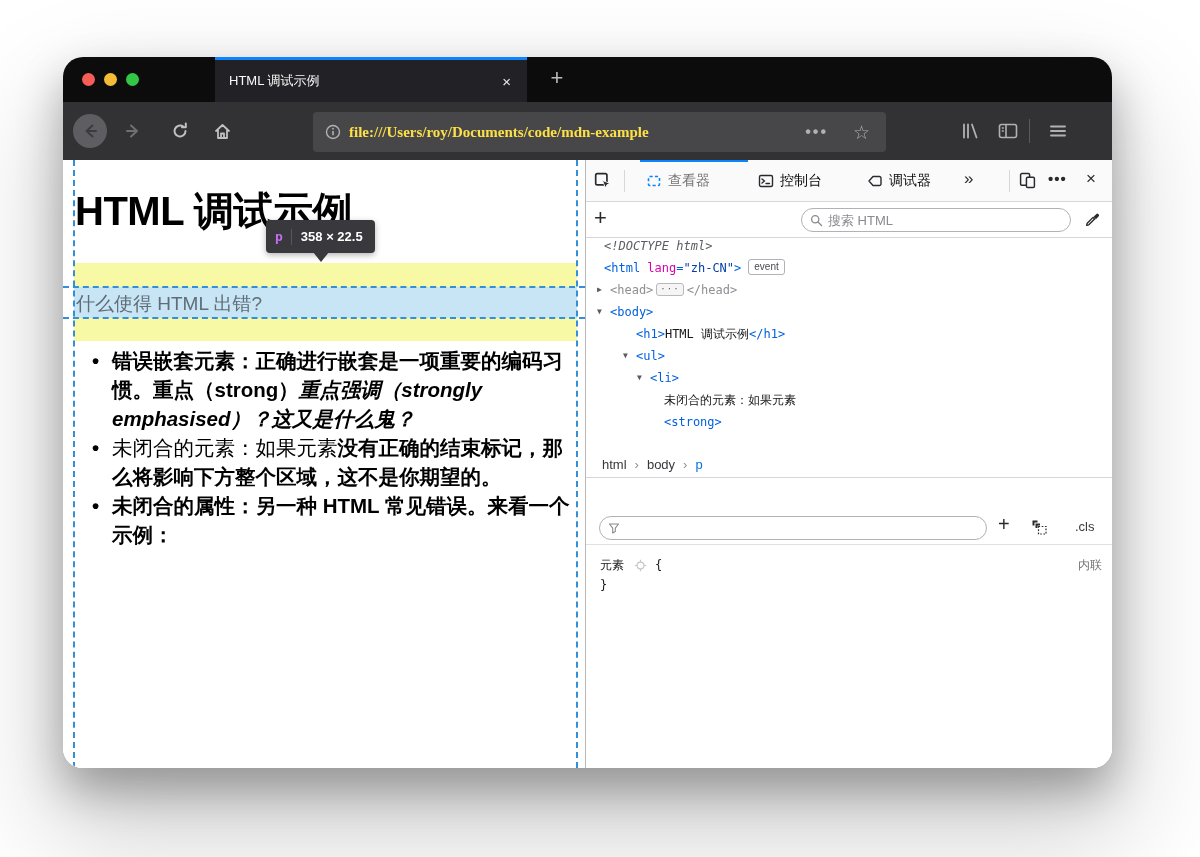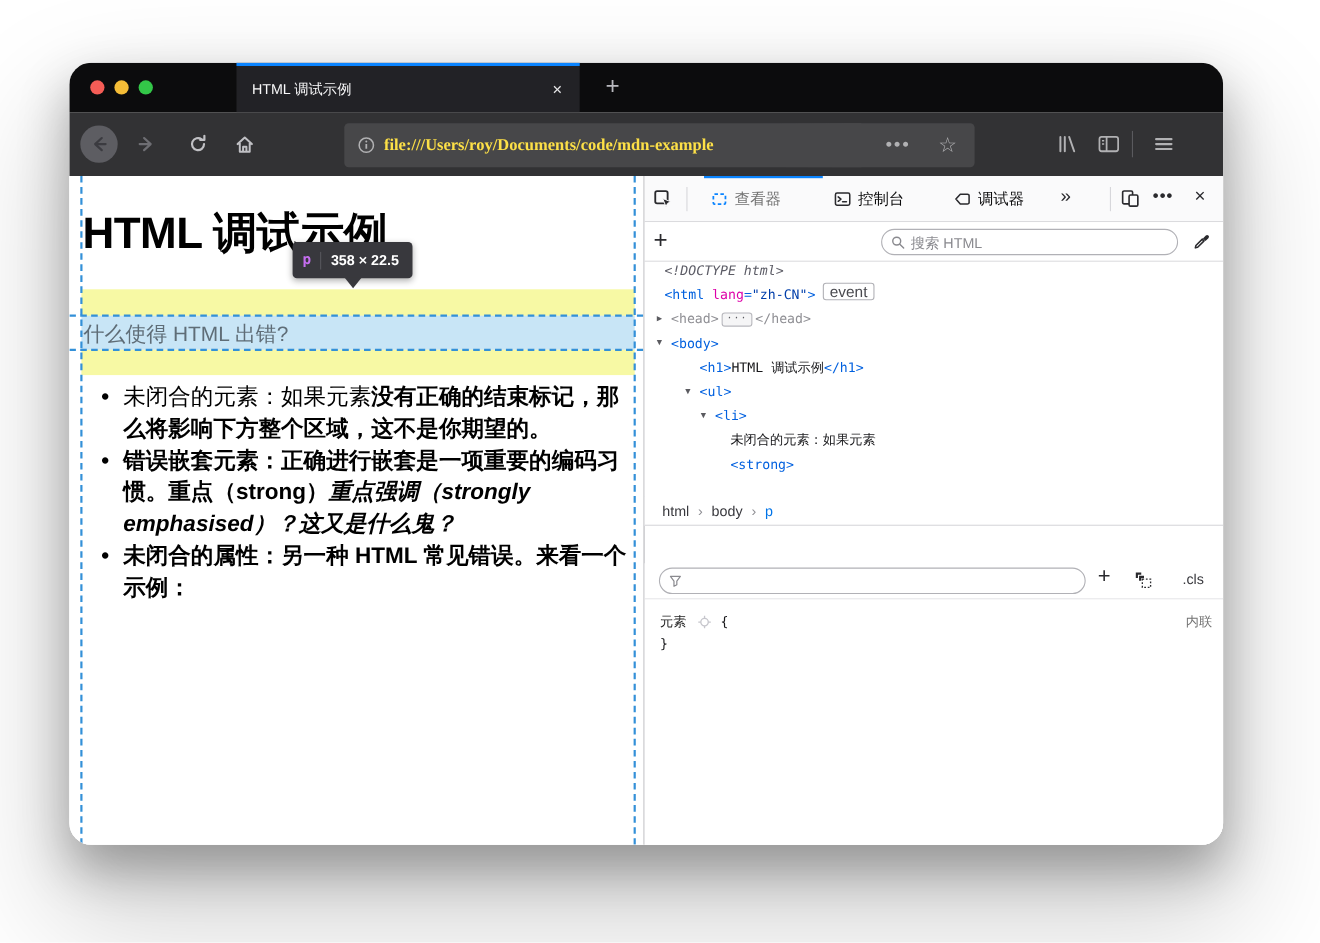--- a/index.html
+++ b/index.html
@@ -92,21 +92,21 @@
   .dt-markup { top:78px; height:213px; overflow:hidden; background:#fff;
     font-family:"DejaVu Sans Mono",monospace; font-size:12px; }
   .mk-row { position:relative; height:22px; line-height:22px; white-space:pre; }
   .mk-row.sel { background:#0074e8; }
   .mk-row.sel span { color:#fff !important; }
   .mk-arrow { position:absolute; top:0; font-size:8px; color:#5b5b60; }
   .t-tag { color:#0060df; } .t-attr { color:#dd00a9; } .t-val { color:#003eaa; }
   .t-text { color:#17171a; } .t-muted { color:#8f8f94; }
   .t-doctype { color:#5c5c66; font-style:italic; }
   .t-badge { display:inline-block; margin-left:7px; padding:0 5px; border:1px solid #b1b1b6; border-radius:3px;
-    font-family:"Liberation Sans",sans-serif; font-size:14px; line-height:14px; color:#4a4a4f; background:#fff; vertical-align:2px; }
+    font-family:"Liberation Sans",sans-serif; font-size:10px; line-height:14px; color:#4a4a4f; background:#fff; vertical-align:2px; }
   .t-ellipsis { display:inline-block; margin:0 3px; padding:0 3px; border:1px solid #b8b8bd; border-radius:3px;
     background:#f5f5f6; color:#5a5a5f; font-size:9px; line-height:11px; letter-spacing:1px; vertical-align:2px; }
 
   .dt-breadcrumb { top:291px; height:27px; border-bottom:1px solid #d7d7db; display:flex; align-items:center;
     padding-left:16px; font-size:13px; color:#38383d; background:#fff; }
   .bc-sep { color:#909095; margin:0 8px; font-size:13px; }
   .bc-active { color:#0074e8; }
 
   .dt-sidetabs { top:318px; height:34px; background:#fbfbfc; border-bottom:1px solid #d7d7db;
     display:flex; align-items:center; }
@@ -216,22 +216,22 @@
         <div class="vguide" style="left:10px"></div>
         <div class="vguide" style="left:513px"></div>
         <div class="hguide" style="top:126px"></div>
         <div class="hguide" style="top:157px"></div>
 
         <h1 class="page-h1">HTML 调试示例</h1>
 
         <div class="page-p">什么使得 HTML 出错?</div>
 
         <ul class="page-list" id="page-list">
+            <li><span class="run-bold">错误嵌套元素：正确进行嵌套是一项重要的编码习惯。重点（strong）</span><span class="run-bolditalic">重点强调（strongly emphasised）？这又是什么鬼？</span></li>
             <li><span class="run-normal">未闭合的元素：如果元素</span><span class="run-bold">没有正确的结束标记，那么将影响下方整个区域，这不是你期望的。</span></li>
-            <li><span class="run-bold">错误嵌套元素：正确进行嵌套是一项重要的编码习惯。重点（strong）</span><span class="run-bolditalic">重点强调（strongly emphasised）？这又是什么鬼？</span></li>
             <li><span class="run-bold">未闭合的属性：另一种 HTML 常见错误。来看一个示例：</span></li>
           </ul>
 
         <div class="tooltip">
           <span class="tooltip-tag">p</span>
           <span class="tooltip-sep"></span>
           <span class="tooltip-size">358 × 22.5</span>
         </div>
         <div class="tooltip-arrow"></div>
       </div>

